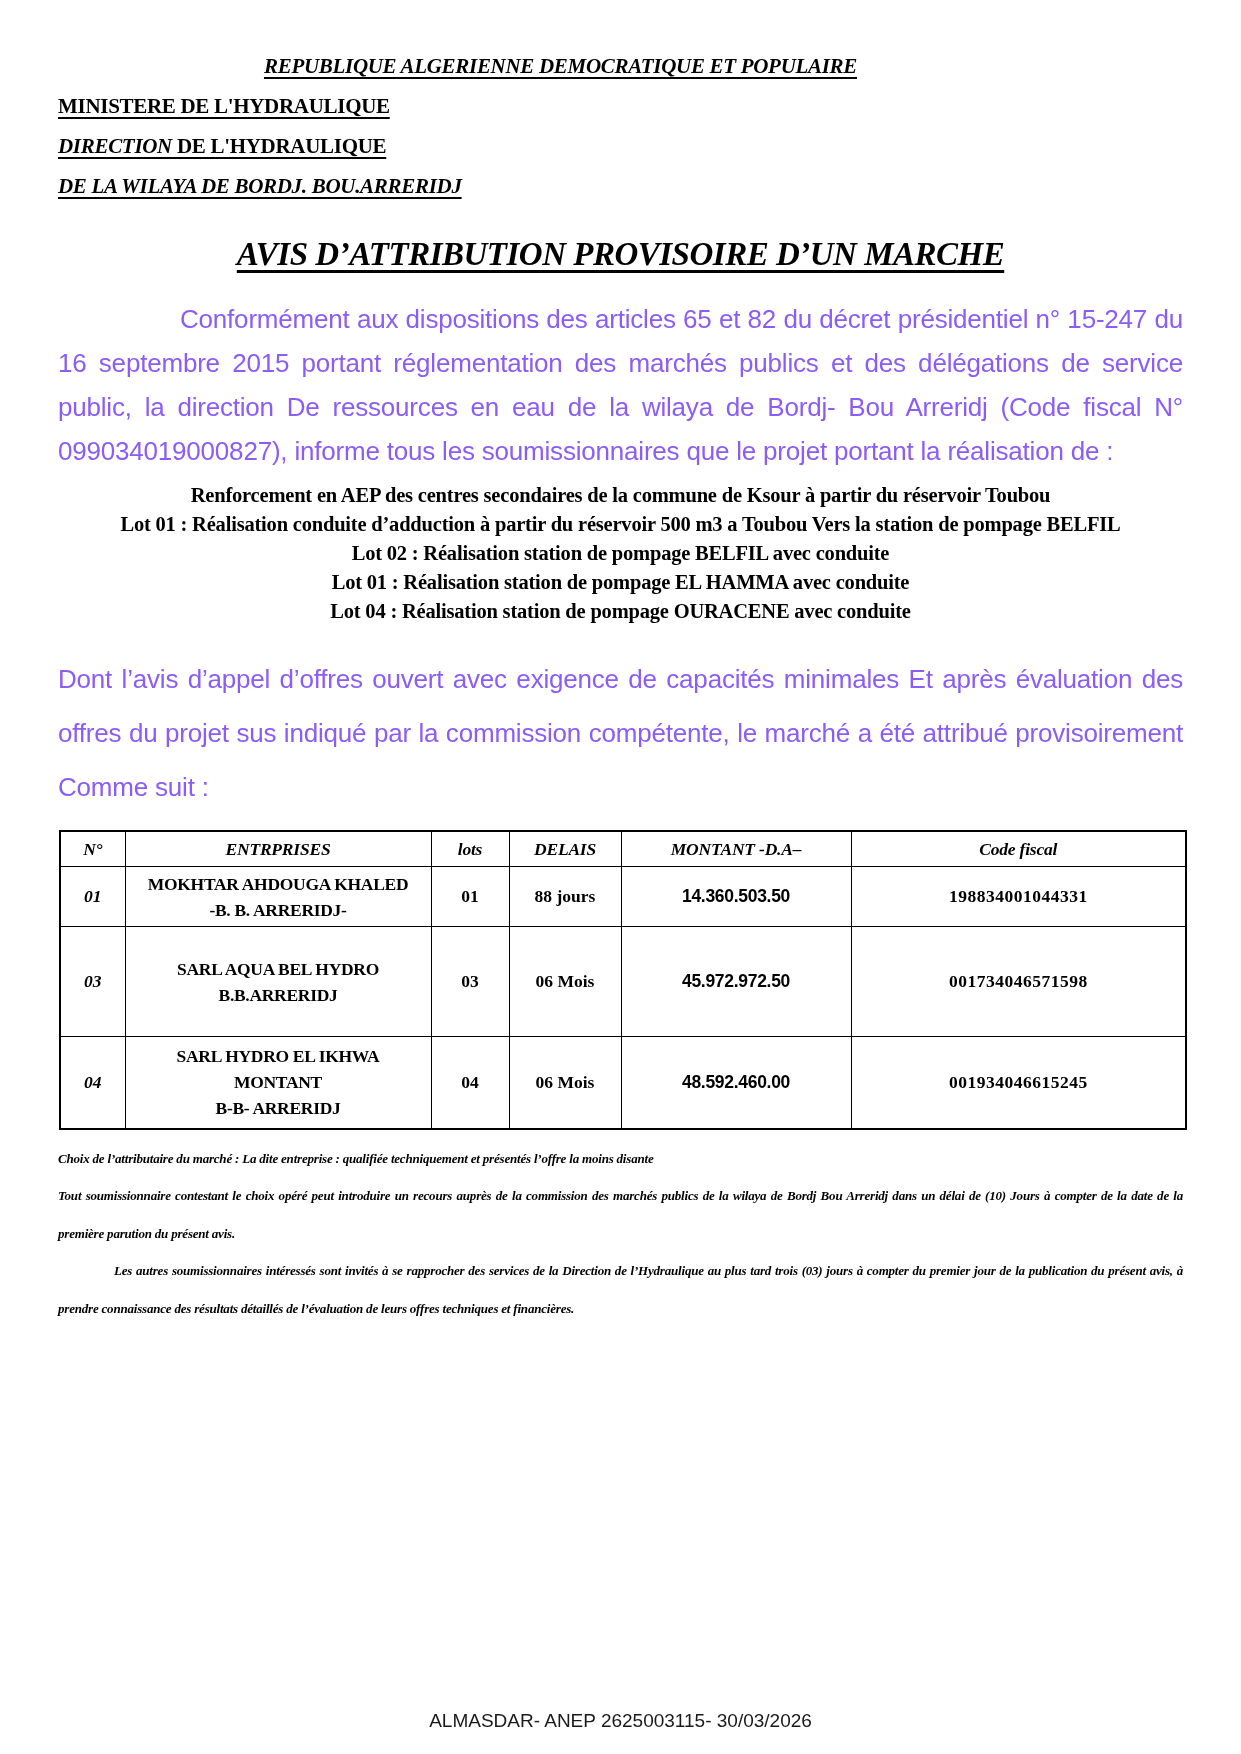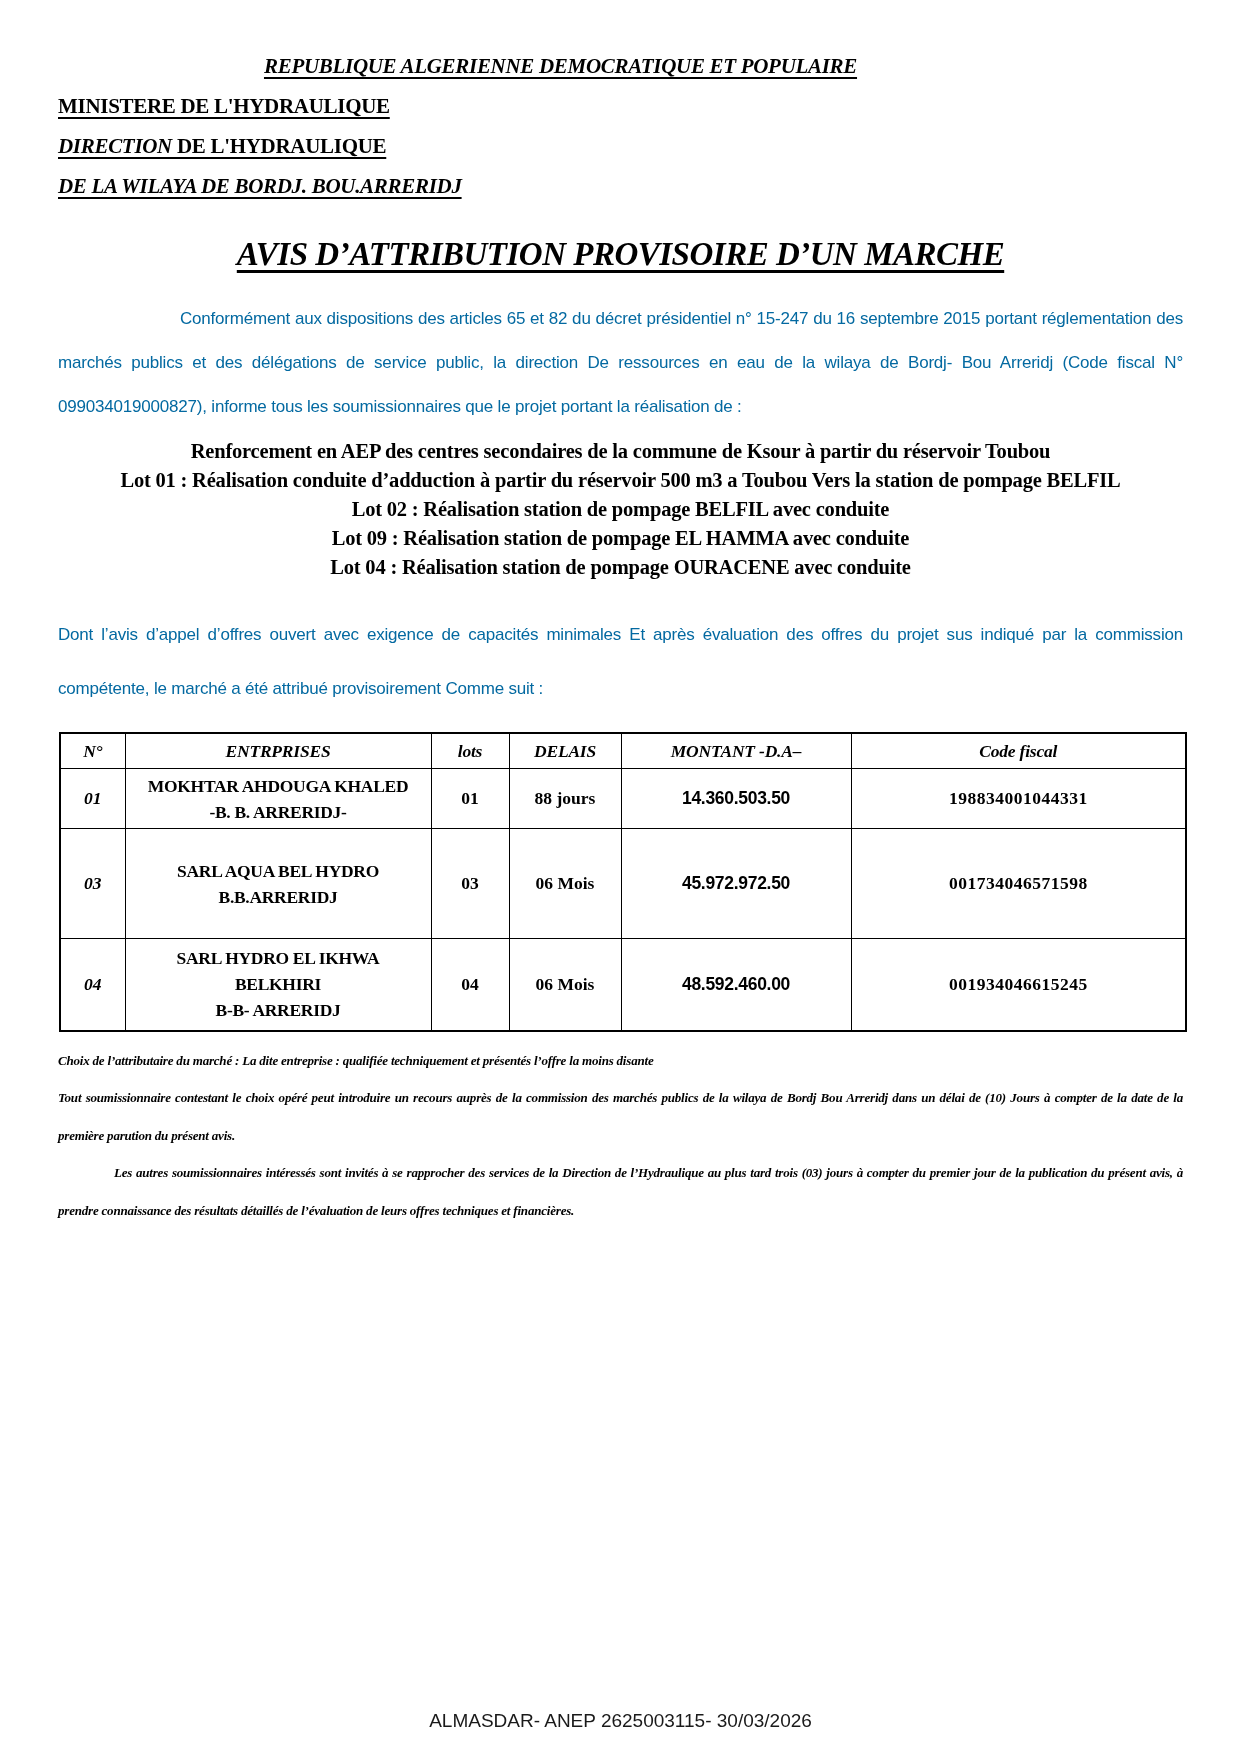--- a/index.html
+++ b/index.html
@@ -29,25 +29,25 @@
     font-size: 33px;
     letter-spacing: -0.5px;
     text-decoration: underline;
     text-decoration-thickness: 2.5px;
     text-underline-offset: 5px;
   }
 
   
   .para {
     font-family: "Liberation Sans", sans-serif;
-    font-size: 17px;
+    font-size: 26px;
     line-height: 44px;
     text-align: justify;
     letter-spacing: -0.2px;
-    color: #0369a1;
+    color: #8b5cf6;
   }
   .para.indent { text-indent: 122px; }
   .para2 { line-height: 54px; margin-top: 26px; }
 
   
   .project {
     margin-top: 8px;
     text-align: center;
     font-weight: bold;
     font-size: 20.5px;
@@ -130,21 +130,21 @@
   <div class="doc-title-wrap">
     <span class="doc-title">AVIS D’ATTRIBUTION PROVISOIRE D’UN MARCHE</span>
   </div>
 
   <p class="para indent" style="margin:0;">Conformément aux dispositions des articles 65 et 82  du décret présidentiel n° 15-247 du 16 septembre 2015 portant réglementation des marchés publics et des délégations de service public, la direction De ressources en eau de la wilaya de Bordj- Bou Arreridj (Code fiscal N° 099034019000827),  informe tous les soumissionnaires que le projet portant la  réalisation de :</p>
 
   <div class="project">
     <div>Renforcement en AEP des centres secondaires de la commune de Ksour à partir du réservoir Toubou</div>
     <div>Lot 01 : Réalisation conduite d’adduction à partir du réservoir 500 m3 a Toubou Vers la station de pompage BELFIL</div>
     <div>Lot 02 : Réalisation station de pompage BELFIL avec conduite</div>
-    <div>Lot 09 : Réalisation station de pompage EL HAMMA avec conduite</div>
+    <div>Lot 01 : Réalisation station de pompage EL HAMMA avec conduite</div>
     <div>Lot 04 : Réalisation station de pompage OURACENE avec conduite</div>
   </div>
 
   <p class="para para2" style="margin-bottom:0;">Dont l’avis d’appel d’offres ouvert avec exigence de capacités minimales  Et après évaluation des offres du projet sus indiqué par la commission compétente, le marché a été attribué provisoirement Comme suit :</p>
 
   <table class="award">
     <colgroup>
       <col style="width:65px">
       <col style="width:306px">
       <col style="width:78px">
@@ -182,21 +182,21 @@
         </td>
         <td class="lot">03</td>
         <td class="delai">06 Mois</td>
         <td class="montant">45.972.972.50</td>
         <td class="code">001734046571598</td>
       </tr>
       <tr class="r4">
         <td class="num">04</td>
         <td class="ent">
           <div>SARL HYDRO EL IKHWA</div>
-          <div>BELKHIRI</div>
+          <div>MONTANT</div>
           <div>B-B- ARRERIDJ</div>
         </td>
         <td class="lot">04</td>
         <td class="delai">06 Mois</td>
         <td class="montant">48.592.460.00</td>
         <td class="code">001934046615245</td>
       </tr>
     </tbody>
   </table>
 

